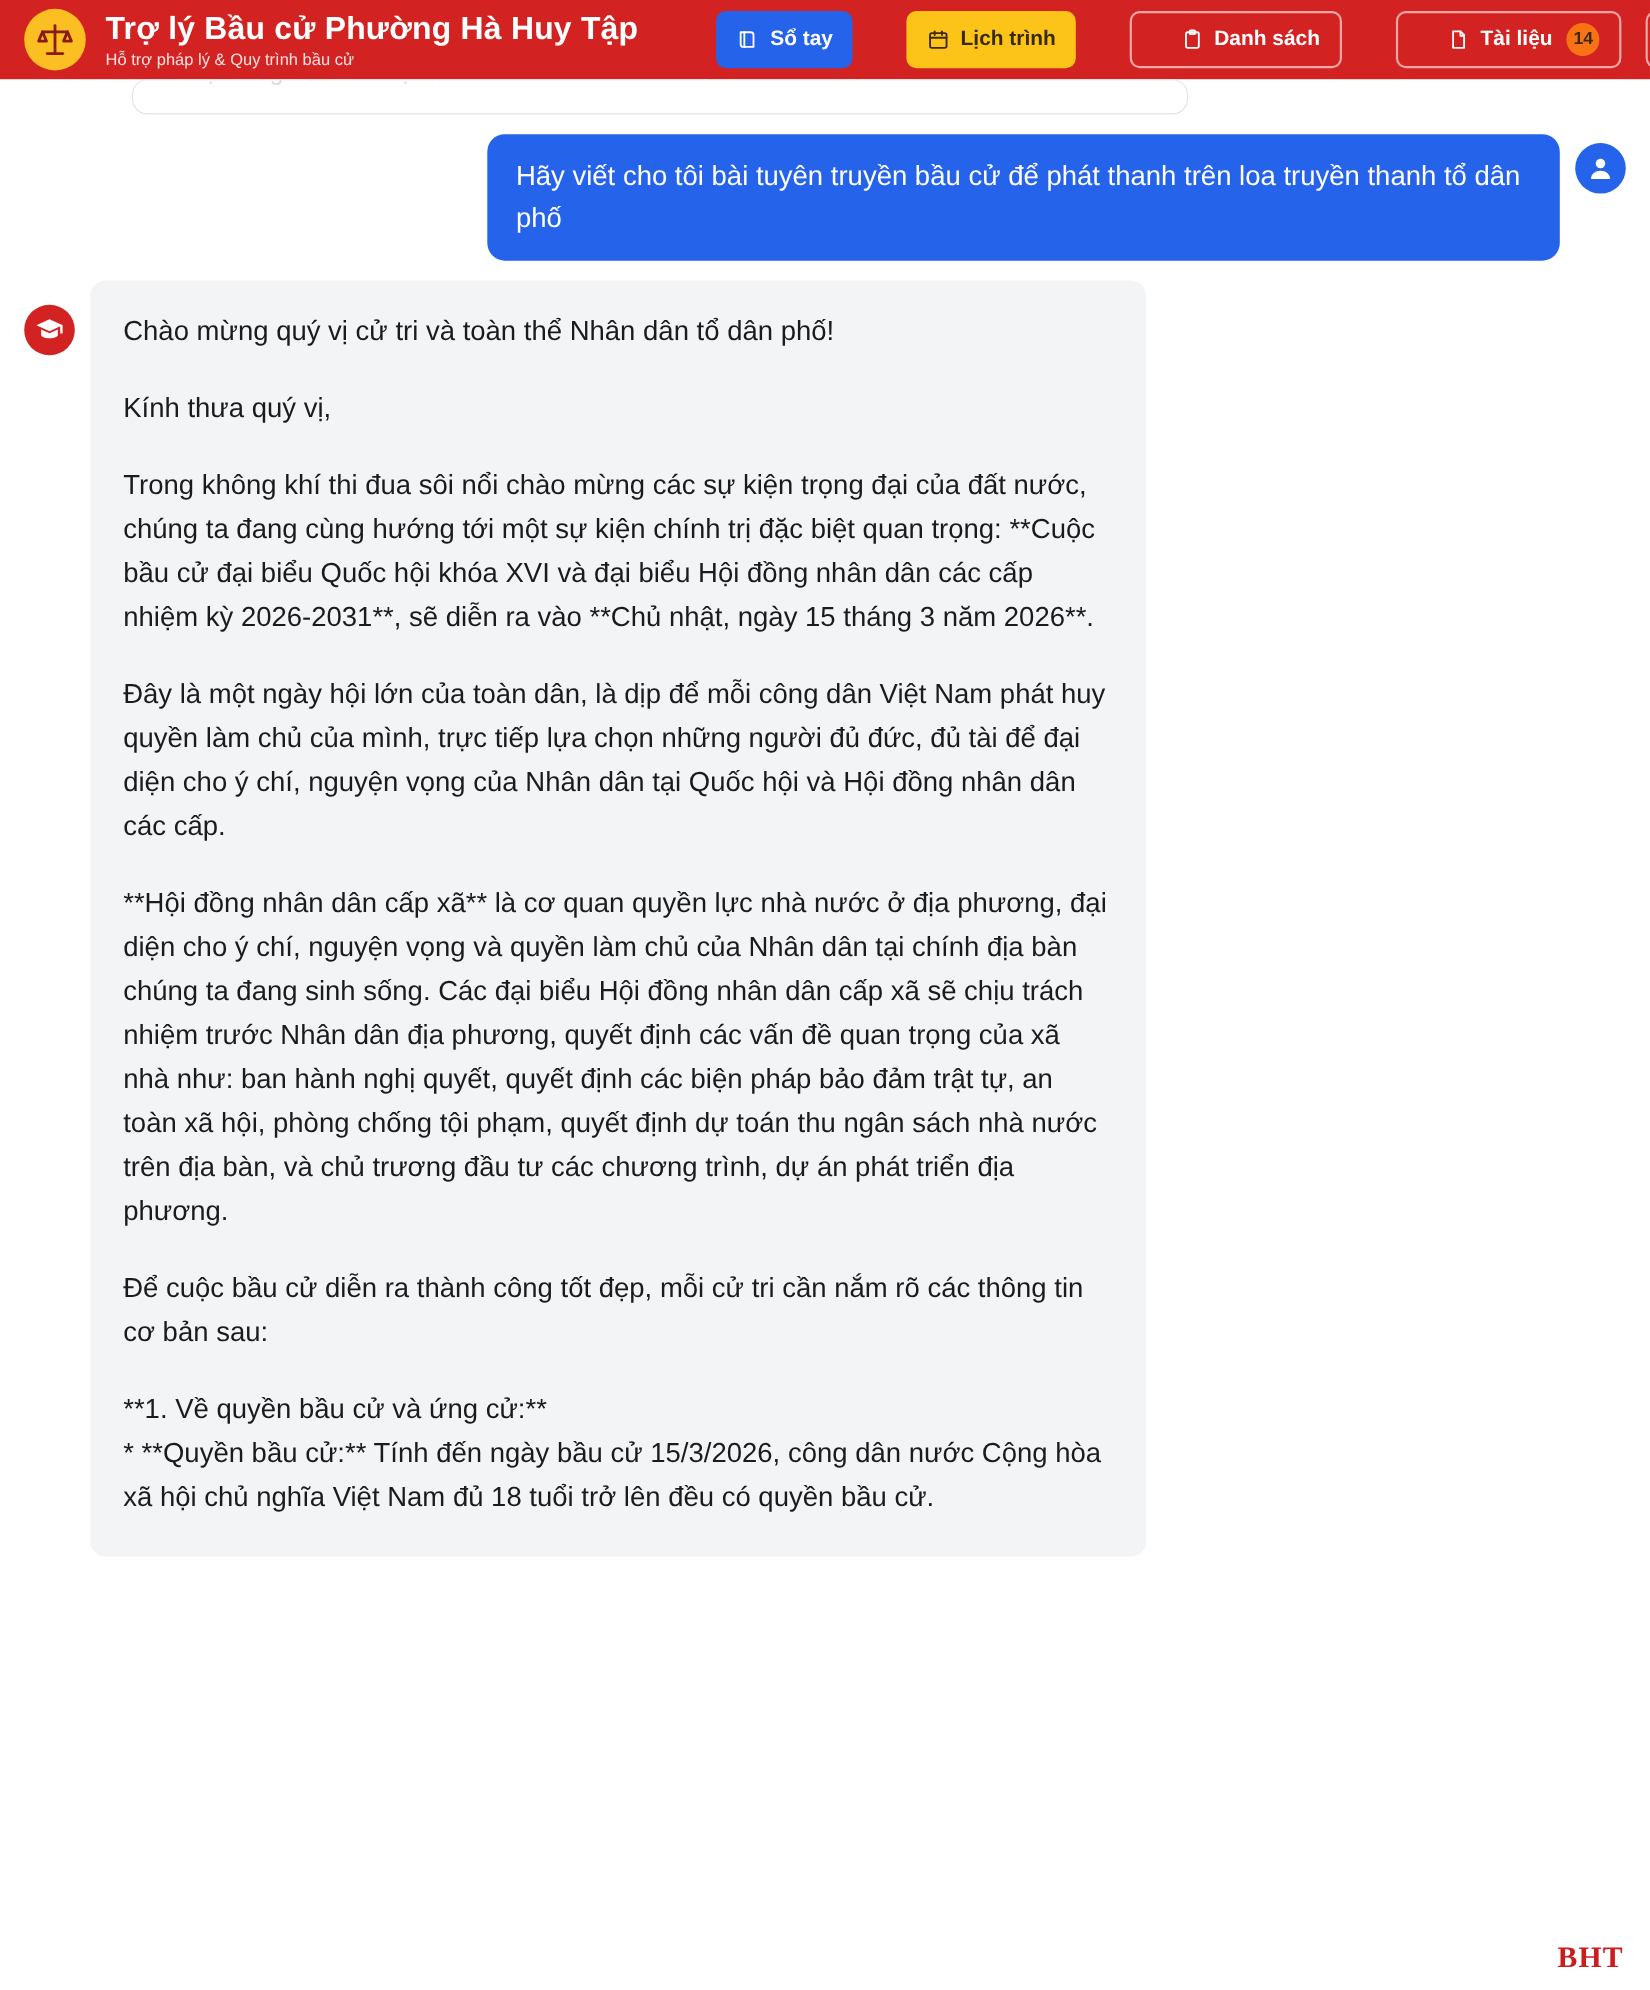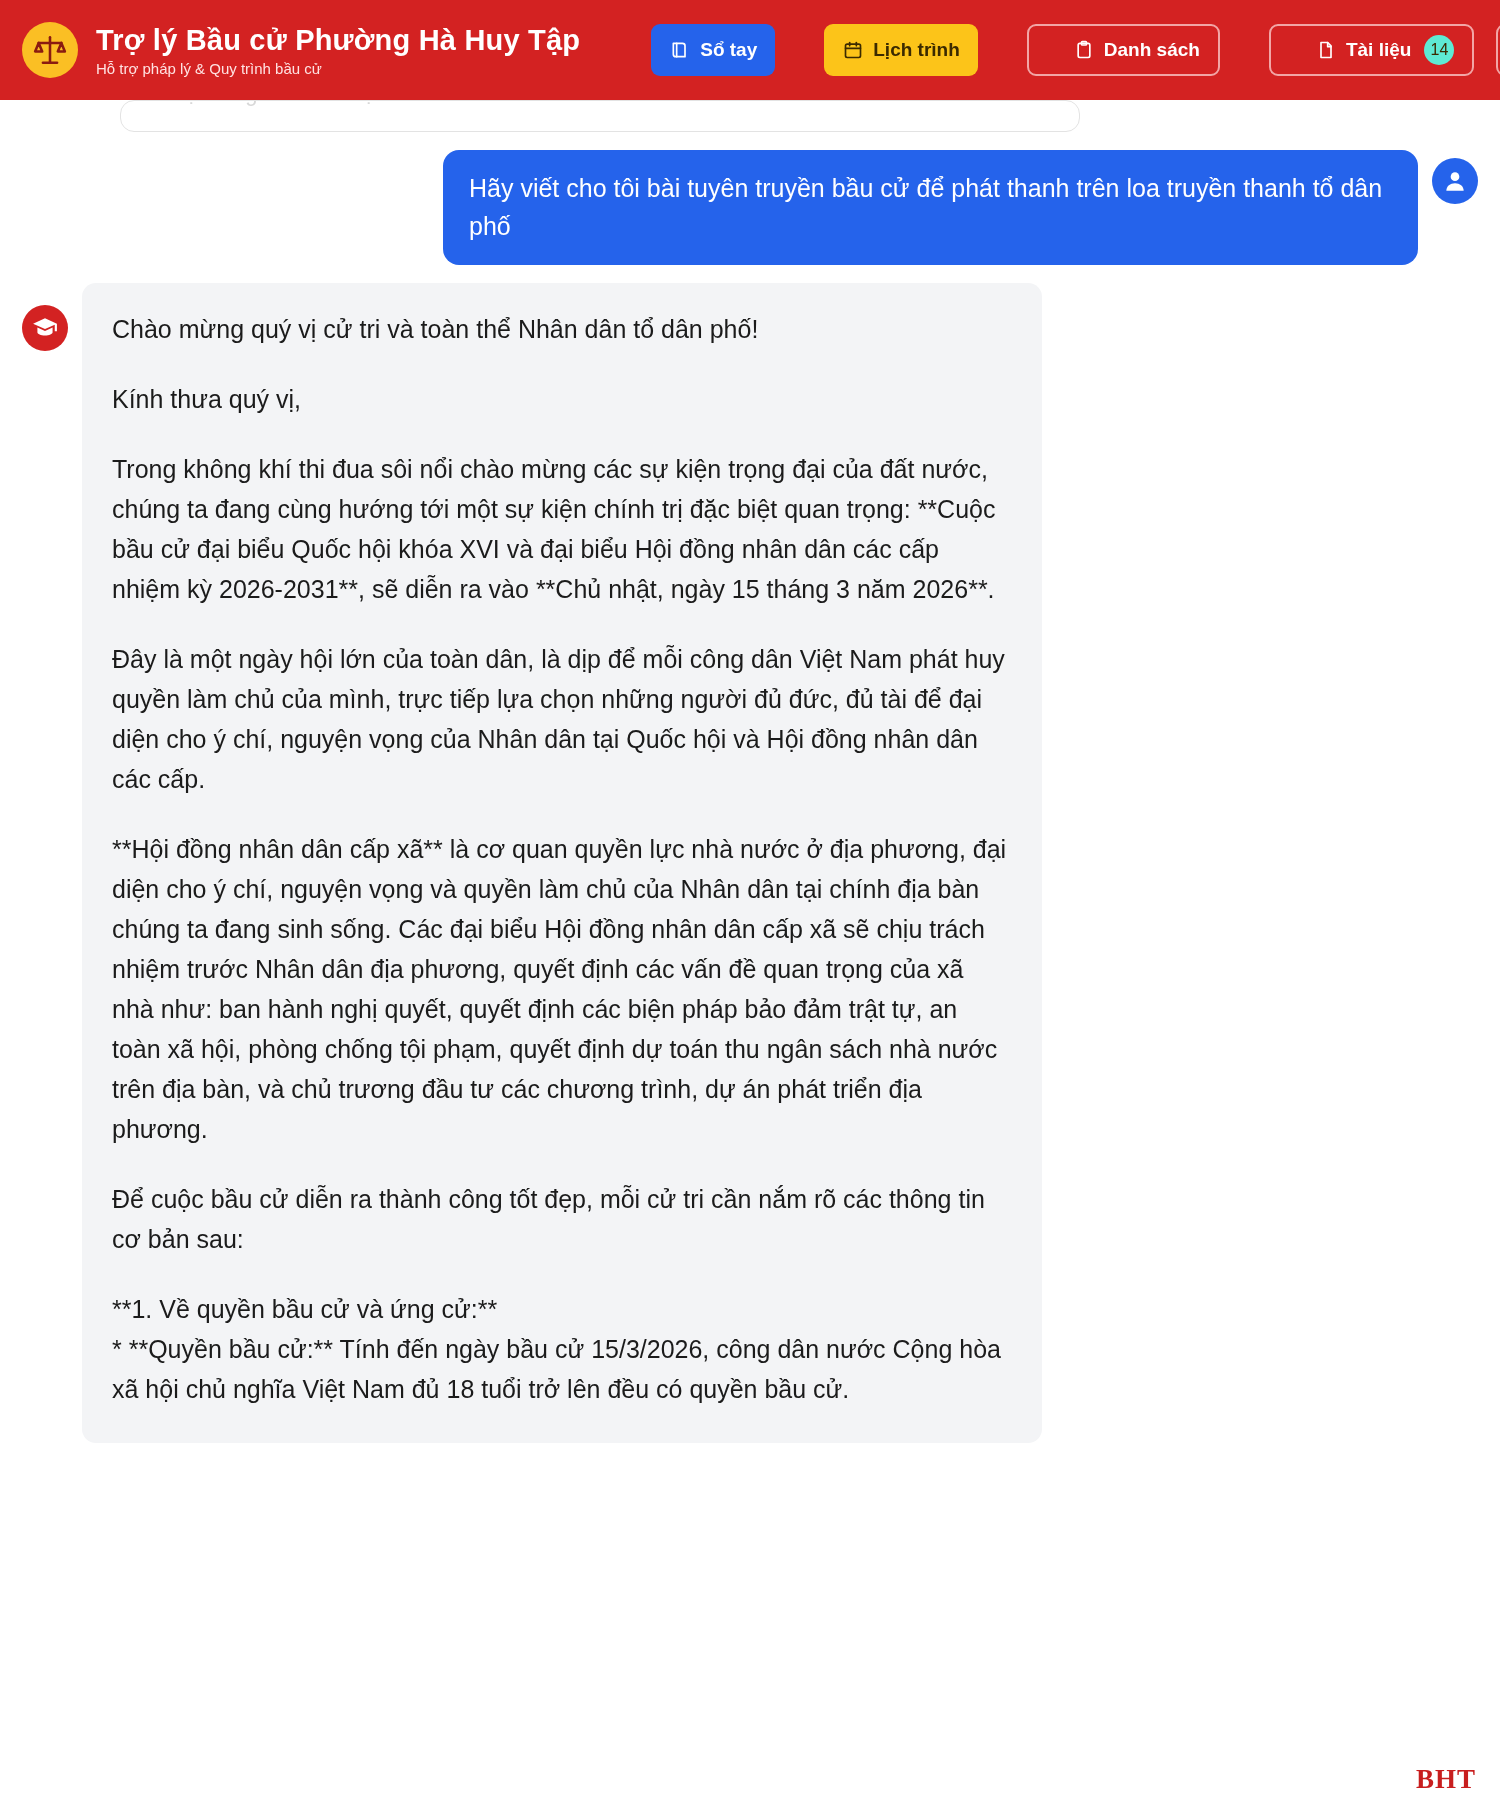--- a/index.html
+++ b/index.html
@@ -13,21 +13,21 @@
     width: 1500px;
     min-height: 1809px;
     position: relative;
     overflow-x: hidden;
   }
 
   
   .app-header {
     position: relative;
     width: 100%;
-    height: 100px;
+    height: 72px;
     background: #d32222;
     display: flex;
     align-items: center;
     padding: 0 16px 0 22px;
     gap: 18px;
   }
   .brand-logo {
     width: 56px;
     height: 56px;
     border-radius: 50%;
@@ -91,24 +91,24 @@
     justify-content: center;
   }
   .badge-count {
     display: inline-flex;
     align-items: center;
     justify-content: center;
     min-width: 30px;
     height: 30px;
     padding: 0 6px;
     border-radius: 15px;
-    background: #5eead4;
+    background: #f97316;
     color: #3b2a00;
     font-size: 16px;
-    font-weight: normal;
+    font-weight: bold;
     margin-left: 4px;
   }
   .lock-btn {
     width: 52px;
     height: 52px;
     border-radius: 9px;
     border: 2px solid #f2a6a6;
     background: transparent;
     color: #ffffff;
     display: flex;

